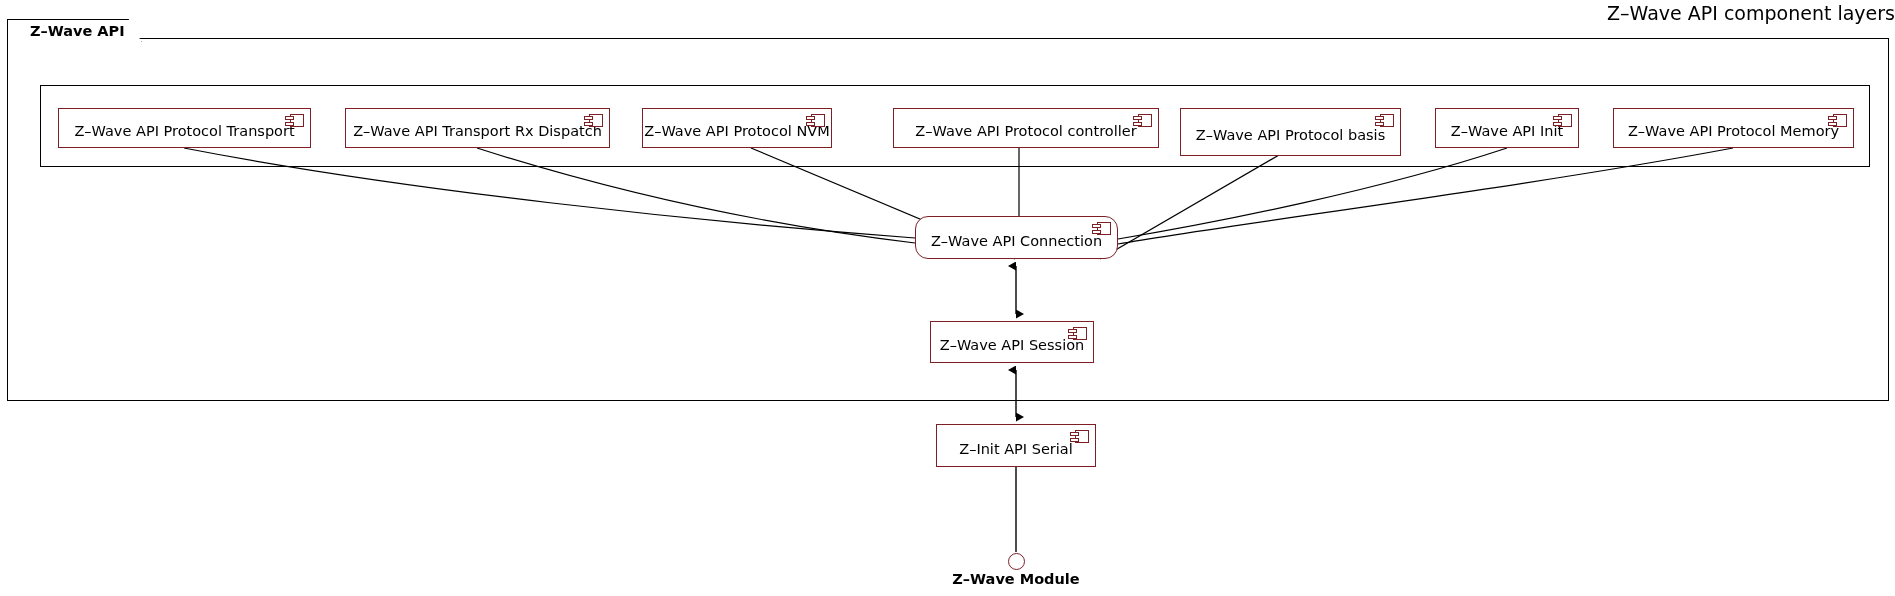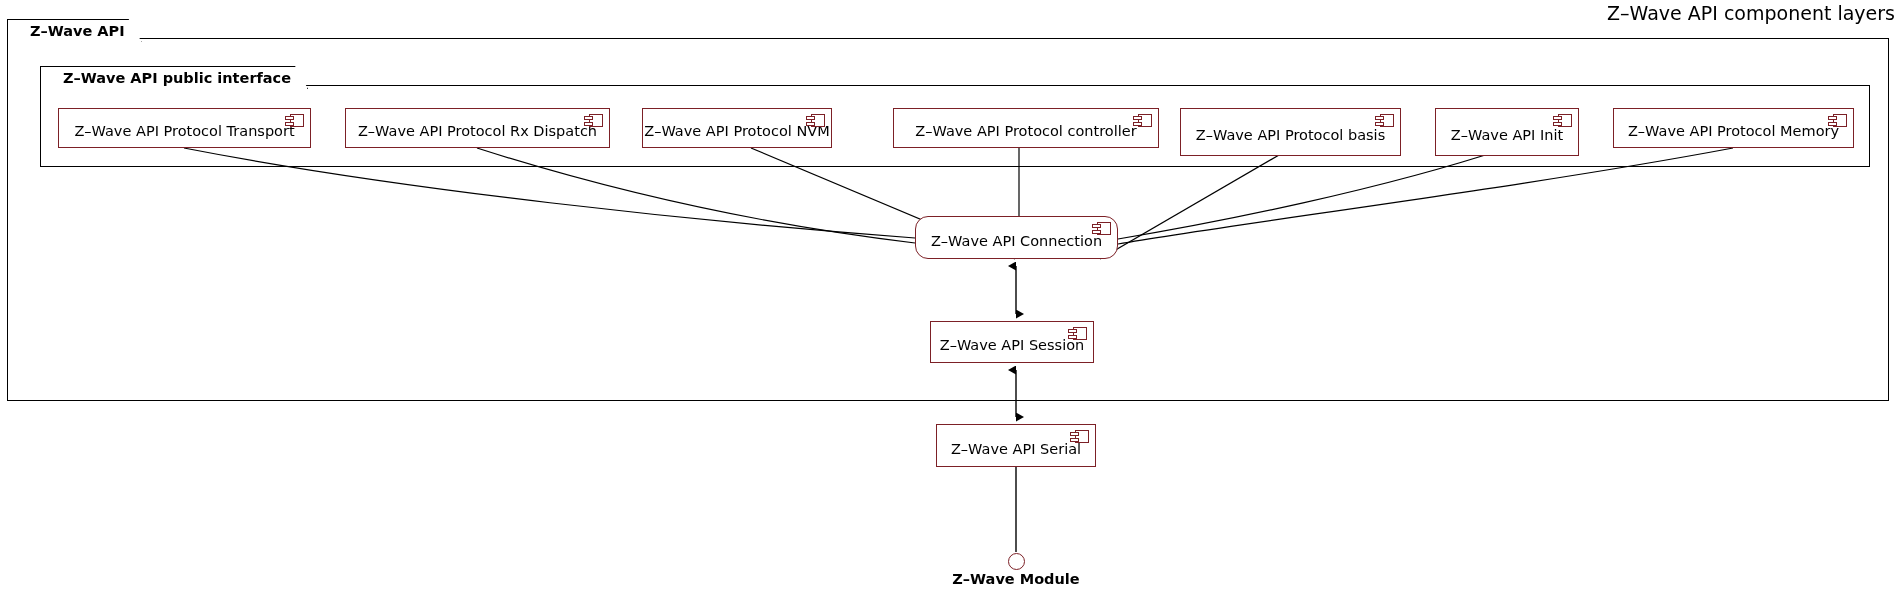--- a/index.html
+++ b/index.html
@@ -158,38 +158,37 @@
       <line x1="1016" y1="266" x2="1016" y2="314" marker-start="url(#arrowUp)" marker-end="url(#arrowUp)"></line>
       <line x1="1016" y1="370" x2="1016" y2="417" marker-start="url(#arrowUp)" marker-end="url(#arrowUp)"></line>
       <line x1="1016" y1="467" x2="1016" y2="552"></line>
     </g>
   </svg>
 
   <div class="package pkg-outer"></div>
   <div class="package-tab pkg-outer-tab">Z–Wave API</div>
 
   <div class="package pkg-inner"></div>
-  <div class="package-tab pkg-inner-tab">Z–Wave API public interface</div>
 
   <div class="component" style="left:58px;  top:108px; width:253px; height:40px;">
     <span class="comp-icon">
         <span class="body"></span>
         <span class="tab t1"></span>
         <span class="tab t2"></span>
       </span>
     <span class="label">Z–Wave API Protocol Transport</span>
   </div>
 
   <div class="component" style="left:345px; top:108px; width:265px; height:40px;">
     <span class="comp-icon">
         <span class="body"></span>
         <span class="tab t1"></span>
         <span class="tab t2"></span>
       </span>
-    <span class="label">Z–Wave API Protocol Rx Dispatch</span>
+    <span class="label">Z–Wave API Transport Rx Dispatch</span>
   </div>
 
   <div class="component" style="left:642px; top:108px; width:190px; height:40px;">
     <span class="comp-icon">
         <span class="body"></span>
         <span class="tab t1"></span>
         <span class="tab t2"></span>
       </span>
     <span class="label">Z–Wave API Protocol NVM</span>
   </div>
@@ -205,21 +204,21 @@
 
   <div class="component" style="left:1180px; top:108px; width:221px; height:48px;">
     <span class="comp-icon">
         <span class="body"></span>
         <span class="tab t1"></span>
         <span class="tab t2"></span>
       </span>
     <span class="label">Z–Wave API Protocol basis</span>
   </div>
 
-  <div class="component" style="left:1435px; top:108px; width:144px; height:48px;">
+  <div class="component" style="left:1435px; top:108px; width:144px; height:40px;">
     <span class="comp-icon">
         <span class="body"></span>
         <span class="tab t1"></span>
         <span class="tab t2"></span>
       </span>
     <span class="label">Z–Wave API Init</span>
   </div>
 
   <div class="component" style="left:1613px; top:108px; width:241px; height:40px;">
     <span class="comp-icon">
@@ -247,19 +246,19 @@
       </span>
     <span class="label">Z–Wave API Session</span>
   </div>
 
   <div class="component" style="left:936px; top:424px; width:160px; height:43px;">
     <span class="comp-icon">
         <span class="body"></span>
         <span class="tab t1"></span>
         <span class="tab t2"></span>
       </span>
-    <span class="label">Z–Wave API Serial</span>
+    <span class="label">Z–Init API Serial</span>
   </div>
 
   <div class="lollipop" style="left:1007.5px; top:552.5px;"></div>
   <div class="lollipop-label" style="left:916px; top:570px; width:200px;">Z–Wave Module</div>
 
 </div>
 
 </body></html>

